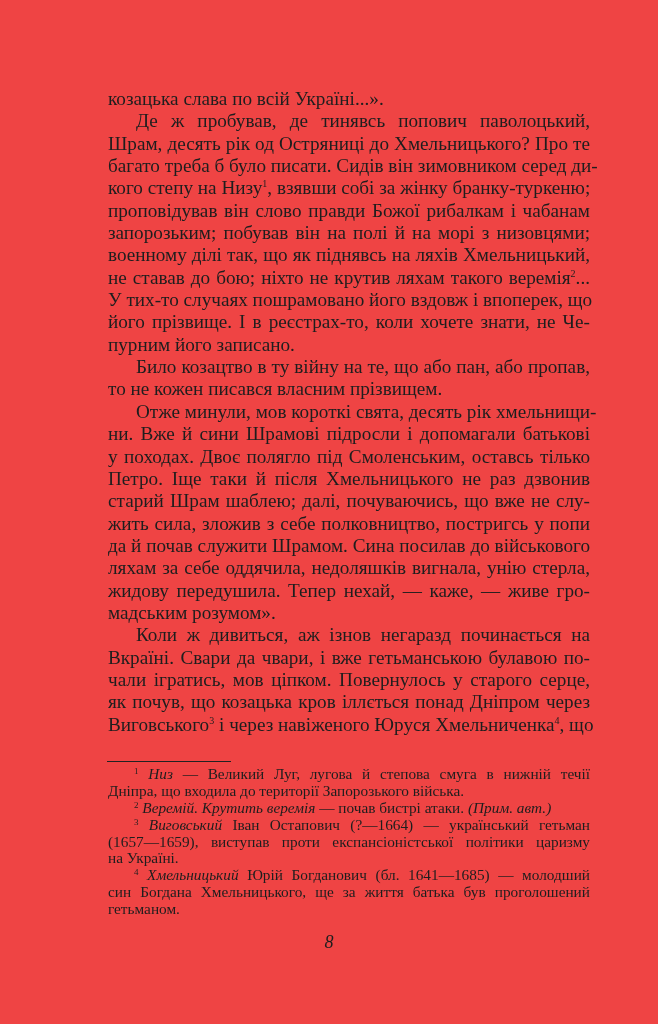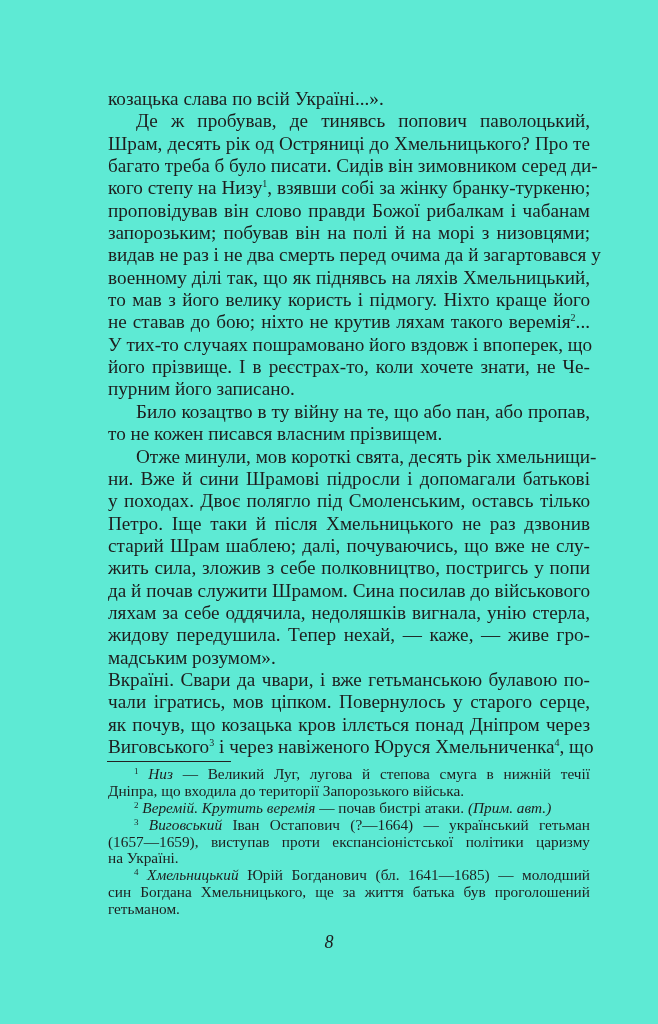--- a/index.html
+++ b/index.html
@@ -1,17 +1,17 @@
 <!DOCTYPE html>
 <html><head>
 <meta charset="utf-8">
 <style>
   html, body { margin: 0; padding: 0; background: #ffffff; }
   body { width: 658px; height: 1024px; position: relative; overflow: hidden; }
-  .page { position: absolute; left: 0; top: 0; width: 658px; height: 1024px; background: #5eead4; }
+  .page { position: absolute; left: 0; top: 0; width: 658px; height: 1024px; background: #ef4444; }
   .main-text {
     position: absolute; left: 108px; top: 88px; width: 482px;
     font-family: "Liberation Serif", "DejaVu Serif", serif;
     font-size: 19.2px; line-height: 22.35px; color: #1e1e1e;
   }
   .line { display: block; white-space: nowrap; text-align: justify; text-align-last: justify; height: 22.35px; overflow: visible; }
   .line.last { text-align-last: left; }
   .line.indent { padding-left: 28px; }
   sup.fn { font-size: 10px; vertical-align: 7px; line-height: 0; }
   .separator { position: absolute; left: 107px; top: 761px; width: 124px; height: 0; border-top: 1.3px solid #222; }
@@ -35,39 +35,38 @@
 
 <div class="page">
   <div class="main-text" id="main-text">
       <span class="line last"><span>козацька слава по всій Україні...».</span></span>
       <span class="line indent"><span>Де ж пробував, де тинявсь попович паволоцький,</span></span>
       <span class="line"><span>Шрам, десять рік од Остряниці до Хмельницького? Про те</span></span>
       <span class="line"><span>багато треба б було писати. Сидів він зимовником серед ди-</span></span>
       <span class="line"><span>кого степу на Низу</span><sup class="fn">1</sup><span>, взявши собі за жінку бранку-туркеню;</span></span>
       <span class="line"><span>проповідував він слово правди Божої рибалкам і чабанам</span></span>
       <span class="line"><span>запорозьким; побував він на полі й на морі з низовцями;</span></span>
-      <span class="line"><span>видав не раз і не два смерть перед очима да й загартовався у</span></span>
       <span class="line"><span>военному ділі так, що як піднявсь на ляхів Хмельницький,</span></span>
-      <span class="line"><span>то мав з його велику користь і підмогу. Ніхто краще його</span></span>
       <span class="line"><span>не ставав до бою; ніхто не крутив ляхам такого веремія</span><sup class="fn">2</sup><span>...</span></span>
       <span class="line"><span>У тих-то случаях пошрамовано його вздовж і впоперек, що</span></span>
       <span class="line"><span>його прізвище. І в реєстрах-то, коли хочете знати, не Че-</span></span>
       <span class="line last"><span>пурним його записано.</span></span>
       <span class="line indent"><span>Било козацтво в ту війну на те, що або пан, або пропав,</span></span>
       <span class="line last"><span>то не кожен писався власним прізвищем.</span></span>
       <span class="line indent"><span>Отже минули, мов короткі свята, десять рік хмельнищи-</span></span>
       <span class="line"><span>ни. Вже й сини Шрамові підросли і допомагали батькові</span></span>
       <span class="line"><span>у походах. Двоє полягло під Смоленським, оставсь тілько</span></span>
       <span class="line"><span>Петро. Іще таки й після Хмельницького не раз дзвонив</span></span>
       <span class="line"><span>старий Шрам шаблею; далі, почуваючись, що вже не слу-</span></span>
       <span class="line"><span>жить сила, зложив з себе полковництво, постригсь у попи</span></span>
       <span class="line"><span>да й почав служити Шрамом. Сина посилав до військового</span></span>
       <span class="line"><span>ляхам за себе оддячила, недоляшків вигнала, унію стерла,</span></span>
       <span class="line"><span>жидову передушила. Тепер нехай, — каже, — живе гро-</span></span>
       <span class="line last"><span>мадським розумом».</span></span>
+      <span class="line indent"><span>Коли ж дивиться, аж ізнов негаразд починається на</span></span>
       <span class="line"><span>Вкраїні. Свари да чвари, і вже гетьманською булавою по-</span></span>
       <span class="line"><span>чали ігратись, мов ціпком. Повернулось у старого серце,</span></span>
       <span class="line"><span>як почув, що козацька кров іллється понад Дніпром через</span></span>
       <span class="line"><span>Виговського</span><sup class="fn">3</sup><span> і через навіженого Юруся Хмельниченка</span><sup class="fn">4</sup><span>, що</span></span>
     </div>
   <div class="separator"></div>
   <div class="footnotes" id="footnotes">
       <span class="line indent"><sup class="fn">1</sup> <em>Низ</em><span> — Великий Луг, лугова й степова смуга в нижній течії</span></span>
       <span class="line last"><span>Дніпра, що входила до території Запорозького війська.</span></span>
       <span class="line indent last"><sup class="fn">2</sup> <em>Веремій. Крутить веремія</em><span> — почав бистрі атаки. </span><em>(Прим. авт.)</em></span>

